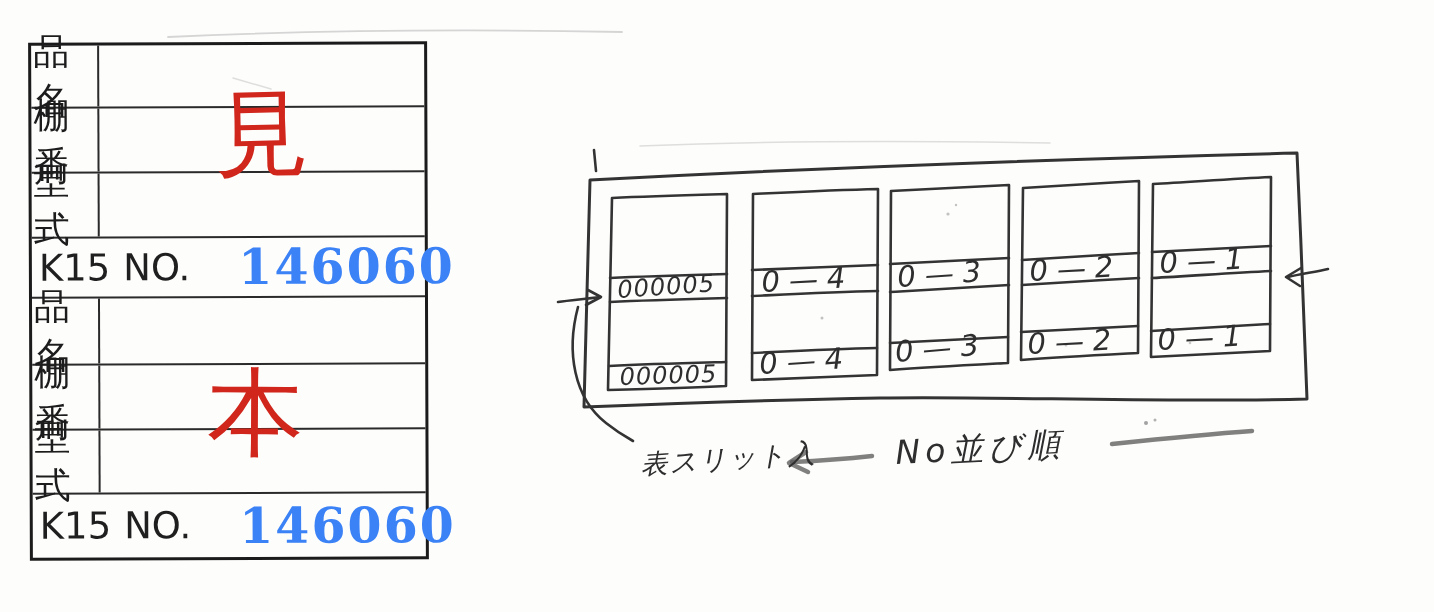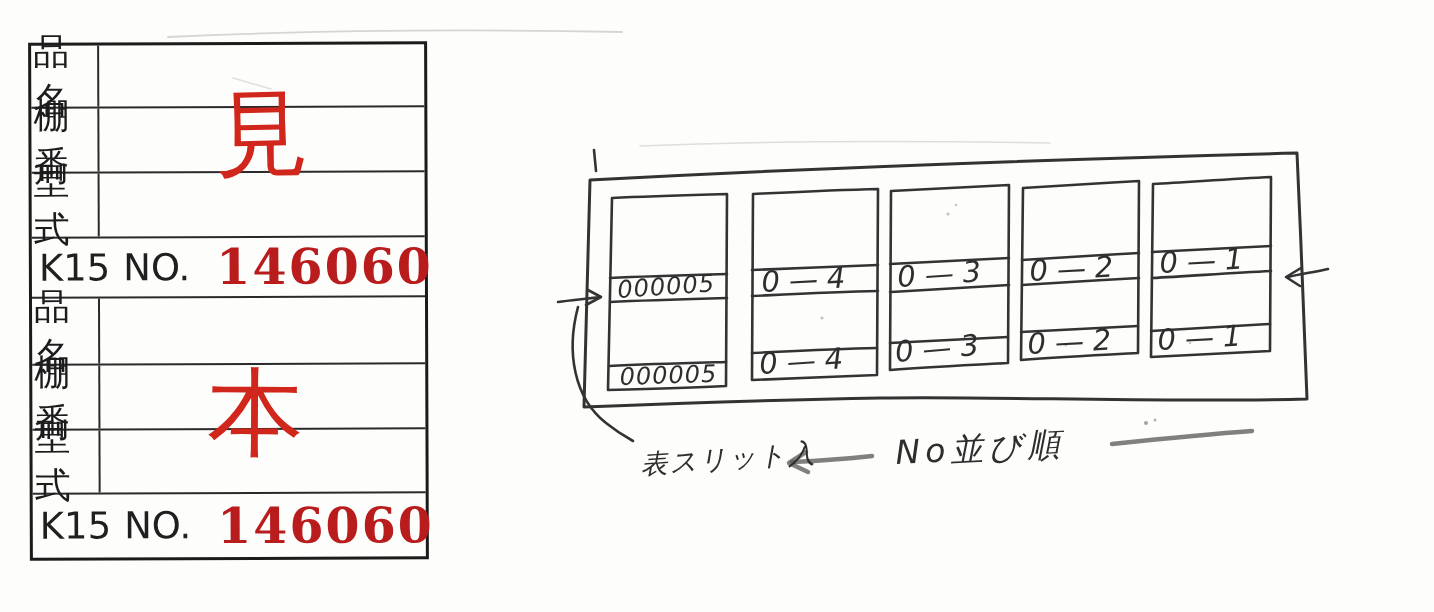--- a/index.html
+++ b/index.html
@@ -14,22 +14,22 @@
   .frow.last{border-bottom:none;}
   .h-a{height:63px}.h-b{height:65px}.h-c{height:65px}.h-k1{height:60px}
   .h-d{height:67px}.h-e{height:65px}.h-f{height:64px}.h-k2{height:63px}
   .flabel{width:68px;border-right:2px solid #2a2a2a;box-sizing:border-box;
           display:flex;align-items:center;padding-left:2px;
           font-size:36px;letter-spacing:1px;color:#1c1c1c;}
   .fvalue{flex:1;}
   .k15row{display:flex;align-items:center;padding-left:7px;color:#1f1f1f;}
   .kcode{font-size:37px;}
   .knolab{font-size:37px;margin-left:13px;text-align:center;}
-  .knum{margin-left:26px;font-family:"DejaVu Serif",serif;font-size:49px;
-        font-weight:600;letter-spacing:2px;color:#b91c1c;}
+  .knum{margin-left:48px;font-family:"DejaVu Serif",serif;font-size:49px;
+        font-weight:600;letter-spacing:2px;color:#3b82f6;}
   .stamp{position:absolute;font-family:"DejaVu Serif",serif;
          color:var(--stamp,#d0261b);line-height:1;width:170px;text-align:center;}
   .stamp.s1{left:145px;top:42px;font-size:94px;transform:rotate(-1deg);}
   .stamp.s2{left:138px;top:320px;font-size:96px;transform:rotate(0.5deg);}
 
   
   svg.sketch{position:absolute;left:0;top:0;}
   .ink{stroke:var(--ink,#333);stroke-width:2.6;fill:none;
        stroke-linecap:round;stroke-linejoin:round;}
   .ink.thick{stroke-width:3;}

